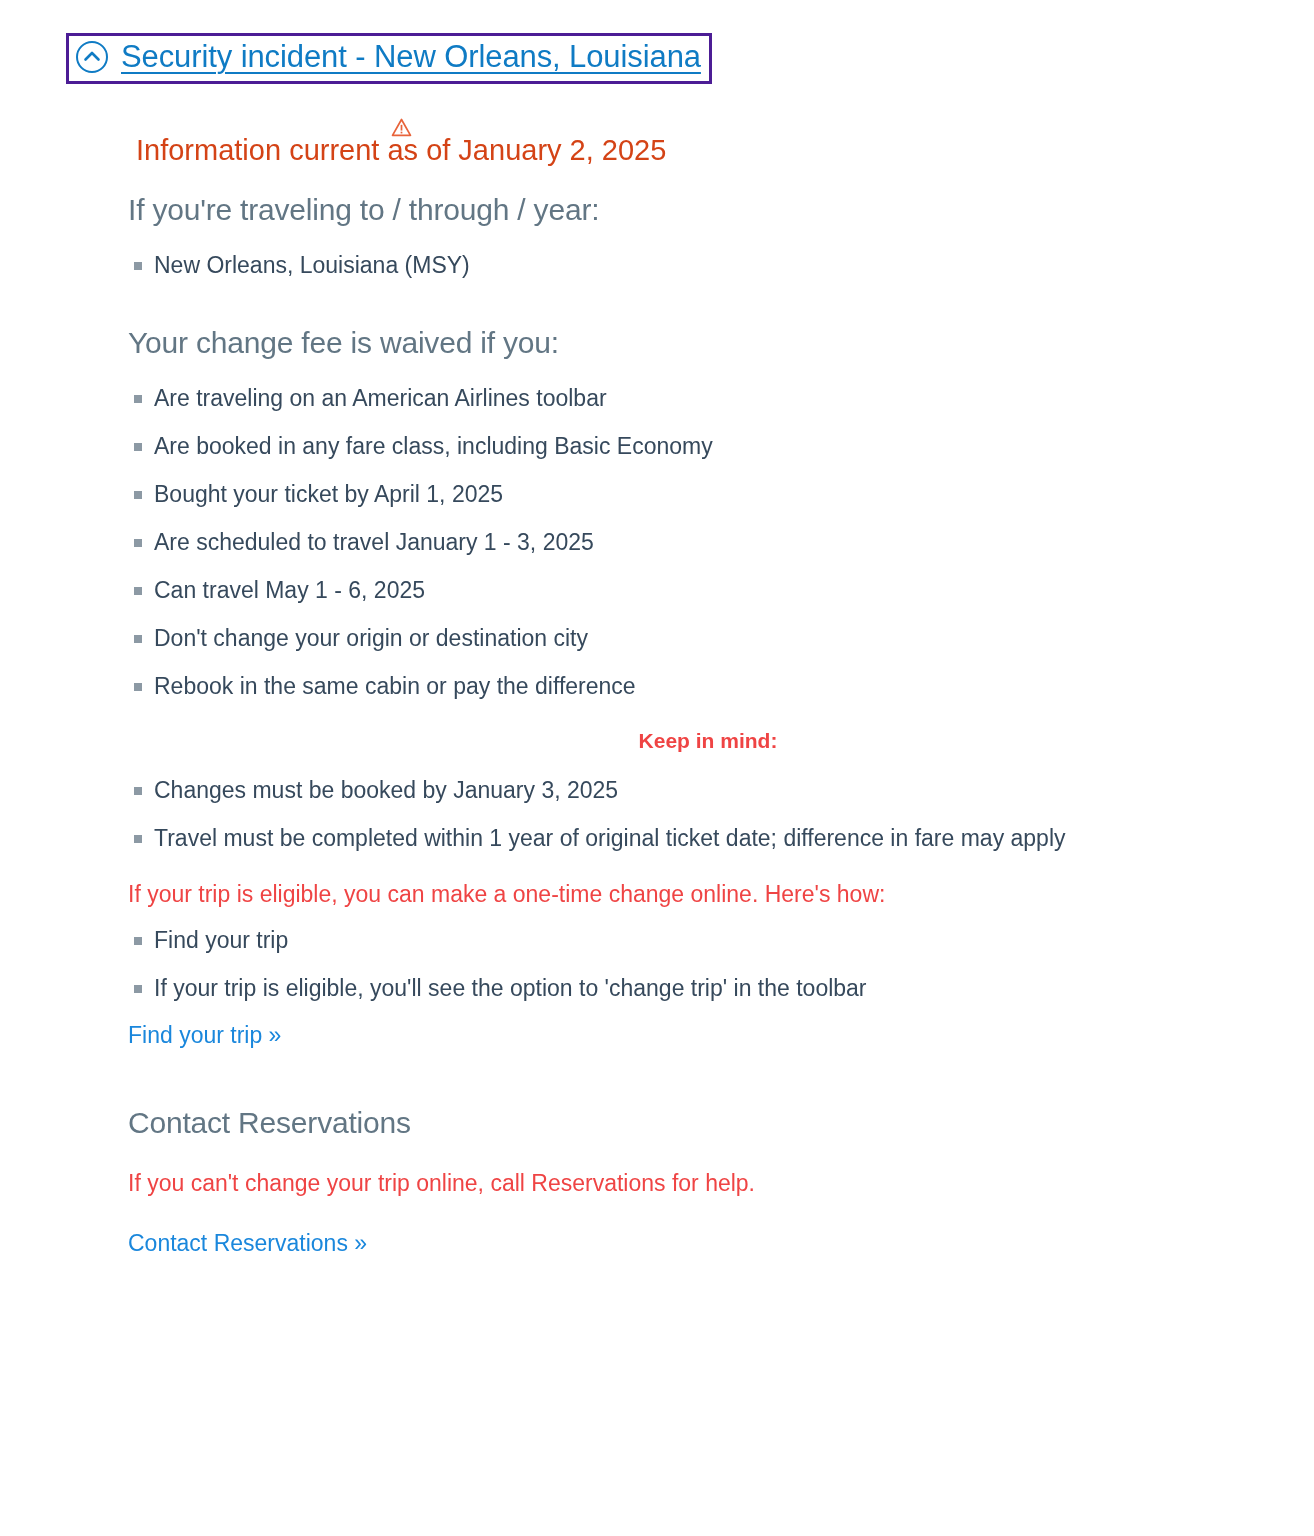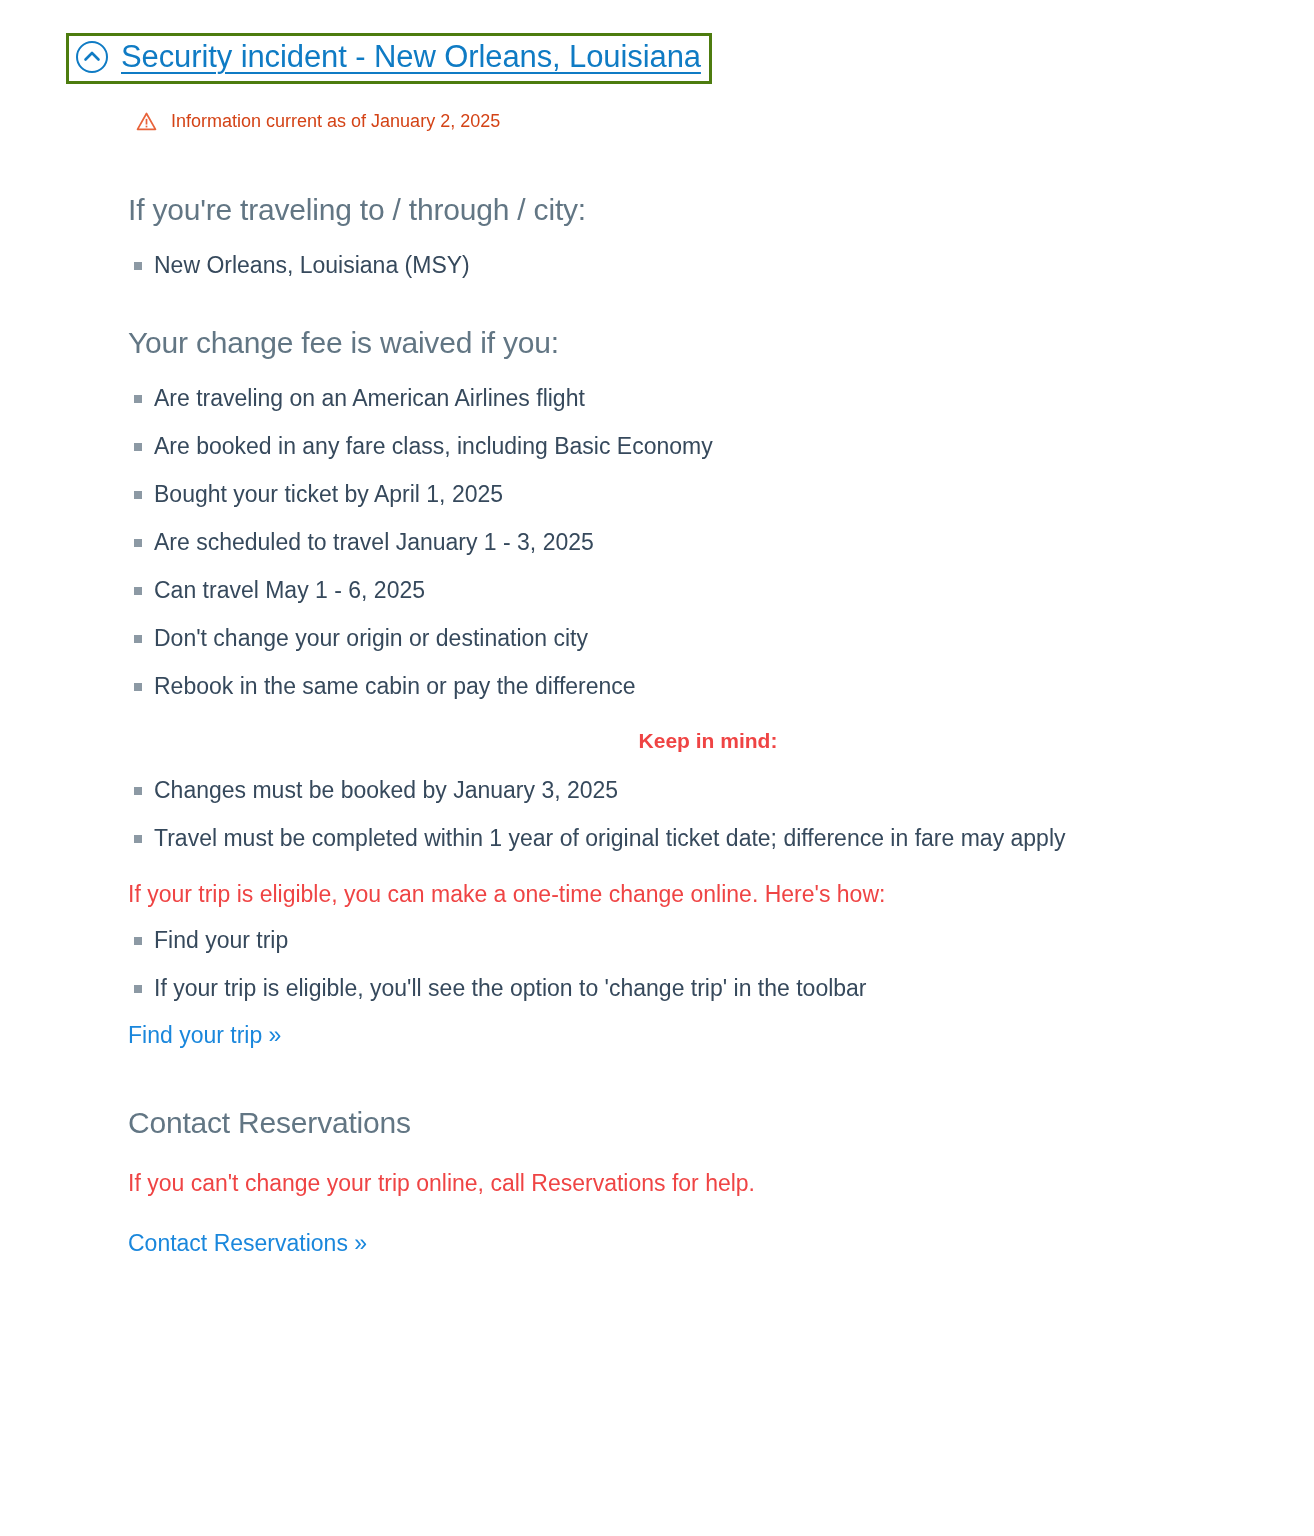--- a/index.html
+++ b/index.html
@@ -21,21 +21,21 @@
     height: 1536px;
     box-sizing: border-box;
   }
 
   
   .accordion-header {
     position: absolute;
     left: 66px;
     top: 33px;
     box-sizing: border-box;
-    border: 3px solid #4d7c0f;
+    border: 3px solid #4c1d95;
     padding: 4px 8px 6px 6px;
     display: inline-flex;
     align-items: center;
     gap: 12px;
     background: #fff;
     cursor: pointer;
   }
   .chevron-circle {
     width: 34px;
     height: 34px;
@@ -53,24 +53,25 @@
     white-space: nowrap;
   }
 
   
   .alert-line {
     position: absolute;
     left: 136px;
     top: 111px;
     display: flex;
     align-items: center;
-    gap: 14px;
+    gap: 1px;
     color: #d44316;
-    font-size: 18px;
+    font-size: 29px;
     line-height: 1.2;
+    flex-direction: column;
   }
   .warn-icon {
     width: 21px;
     height: 21px;
     display: block;
   }
 
   
   .content {
     position: absolute;
@@ -168,28 +169,28 @@
         <path d="M11 2.6 L20.4 19.2 L1.6 19.2 Z" fill="none" stroke="#e8633a" stroke-width="1.8" stroke-linejoin="round"></path>
         <rect x="10.1" y="8.2" width="1.8" height="6" fill="#e8633a"></rect>
         <rect x="10.1" y="15.4" width="1.8" height="1.8" fill="#e8633a"></rect>
       </svg>
     </span>
     <span>Information current as of January 2, 2025</span>
   </div>
 
   <div class="content">
 
-    <h2 class="section-heading sec-travel">If you're traveling to / through / city:</h2>
+    <h2 class="section-heading sec-travel">If you're traveling to / through / year:</h2>
     <ul class="bullets first-list">
       <li>New Orleans, Louisiana (MSY)</li>
     </ul>
 
     <h2 class="section-heading sec-waived">Your change fee is waived if you:</h2>
     <ul class="bullets first-list">
-      <li>Are traveling on an American Airlines flight</li>
+      <li>Are traveling on an American Airlines toolbar</li>
       <li>Are booked in any fare class, including Basic Economy</li>
       <li>Bought your ticket by April 1, 2025</li>
       <li>Are scheduled to travel January 1 - 3, 2025</li>
       <li>Can travel May 1 - 6, 2025</li>
       <li>Don't change your origin or destination city</li>
       <li>Rebook in the same cabin or pay the difference</li>
     </ul>
 
     <div class="spacer-keep"></div>
     <p class="keep-in-mind">Keep in mind:</p>

